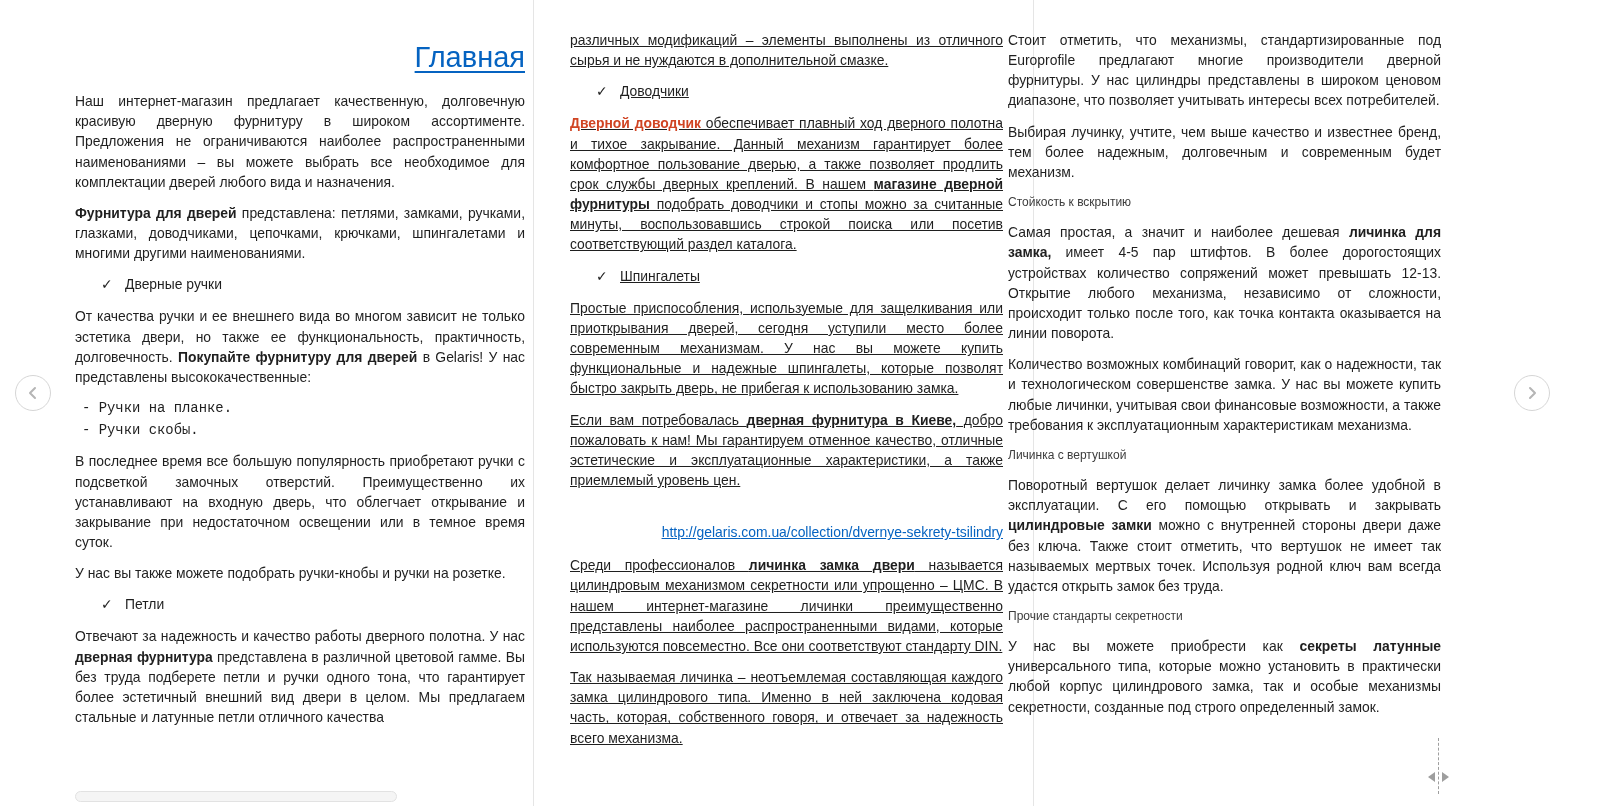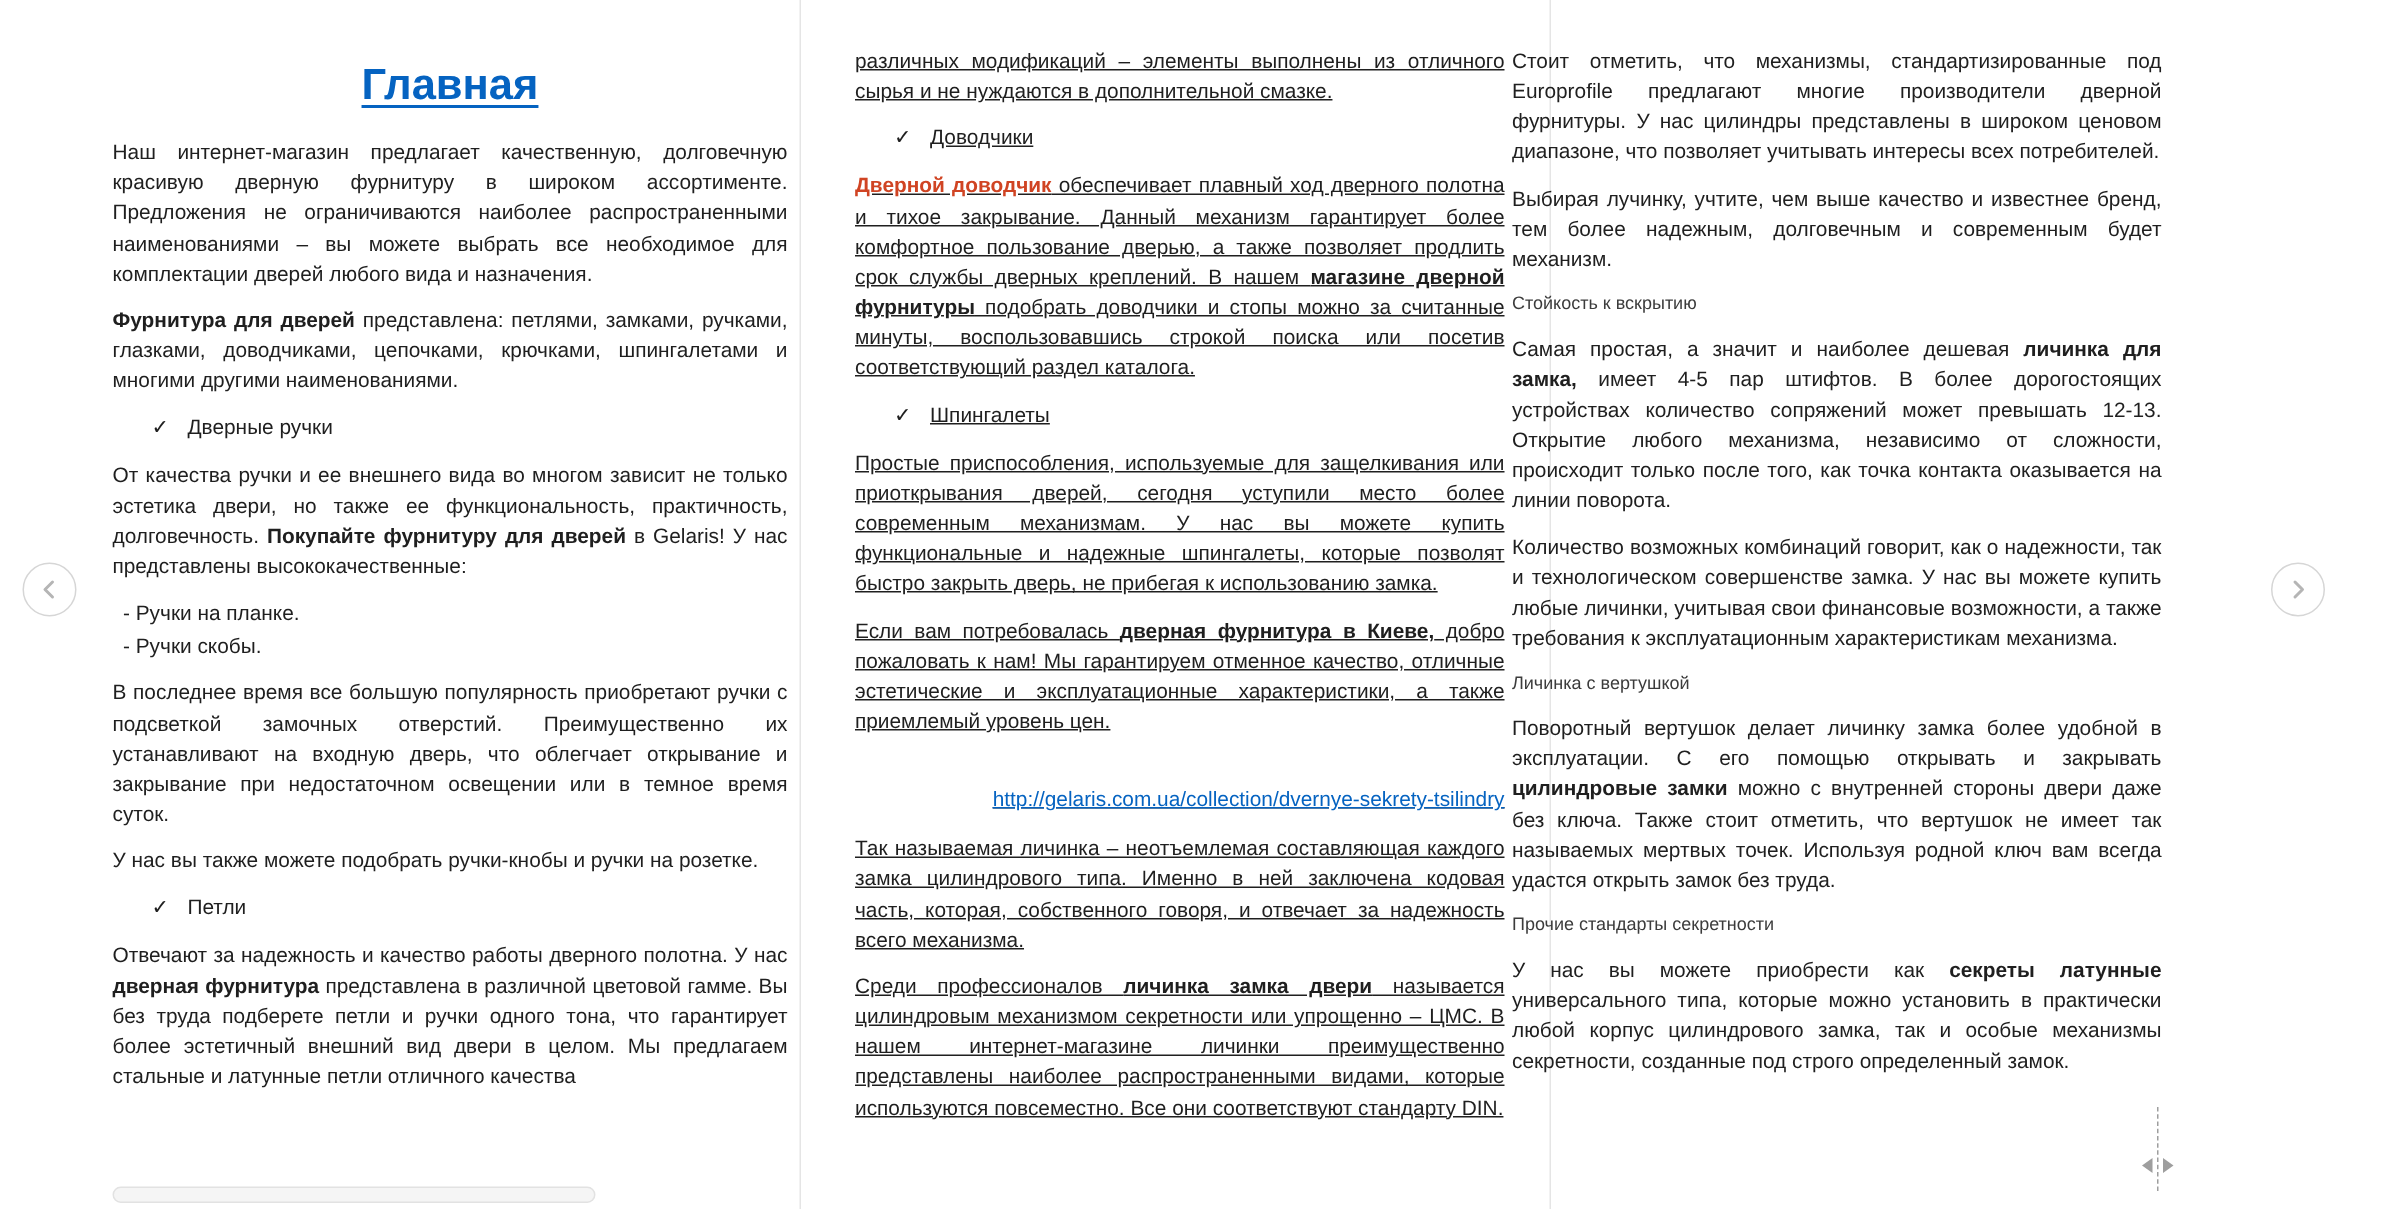--- a/index.html
+++ b/index.html
@@ -24,41 +24,41 @@
     font-size: 13.9px;
     line-height: 1.45;
     hyphens: auto;
     -webkit-hyphens: auto;
   }
   .col1 { left: 75px;   top: 36px; width: 450px; }
   .col2 { left: 570px;  top: 30px; width: 433px; text-decoration: underline; }
   .col3 { left: 1008px; top: 30px; width: 433px; }
 
   .doc-title {
-    font-weight: 700;
+    font-weight: 400;
     font-size: 29px;
     color: #0563C1;
     text-decoration: underline;
     text-underline-offset: 4px;
     margin: 0 0 13px 0;
-    text-align: center;
+    text-align: right;
   }
   .para { margin: 0 0 11px 0; }
   .h2 {
     font-weight: 400;
     font-size: 12px;
     color: #3c3c3c;
     margin: 12px 0 12px 0;
     line-height: 1.35;
     text-align: justify;
   }
   .bullet { position: relative; padding-left: 50px; margin: 2px 0 12px 0; text-align: left; }
   .check { position: absolute; left: 26px; top: 0; color: #1f1f1f; }
   .dash-list { padding-left: 7px; margin: 0 0 11px 0; text-align: left; }
-  .dash-item { margin: 0 0 2px 0; }
+  .dash-item { margin: 0 0 2px 0; font-family: Liberation Mono, monospace; }
   .rb { font-weight: 700; }
 
   .link-para { margin: 32px 0 13px 0; text-align: right; }
   .doc-link { color: #0563C1; text-decoration: underline; cursor: pointer; word-break: break-all; }
 
   .nav-arrow {
     position: absolute; top: 375px;
     width: 36px; height: 36px;
     border-radius: 50%;
     border: 1px solid #d6d6d6;
@@ -132,22 +132,22 @@
     <p class="para"><span class="rb" style="color: rgb(208, 68, 35);">Дверной доводчик</span><span> обеспечивает плавный ход дверного полотна и тихое закрывание. Данный механизм гарантирует более комфортное пользование дверью, а также позволяет продлить срок службы дверных креплений. В нашем </span><span class="rb">магазине дверной фурнитуры</span><span> подобрать доводчики и стопы можно за считанные минуты, воспользовавшись строкой поиска или посетив соответствующий раздел каталога.</span></p>
     <div class="bullet">
       <span class="check">✓</span>
       <span>Шпингалеты</span>
     </div>
     <p class="para"><span>Простые приспособления, используемые для защелкивания или приоткрывания дверей, сегодня уступили место более современным механизмам. У нас вы можете купить функциональные и надежные шпингалеты, которые позволят быстро закрыть дверь, не прибегая к использованию замка.</span></p>
     <p class="para"><span>Если вам потребовалась </span><span class="rb">дверная фурнитура в Киеве,</span><span> добро пожаловать к нам! Мы гарантируем отменное качество, отличные эстетические и эксплуатационные характеристики, а также приемлемый уровень цен.</span></p>
     <p class="link-para">
       <a href="#" class="doc-link">http://gelaris.com.ua/collection/dvernye-sekrety-tsilindry</a>
     </p>
+    <p class="para"><span>Среди профессионалов </span><span class="rb">личинка замка двери</span><span> называется цилиндровым механизмом секретности или упрощенно – ЦМС. В нашем интернет-магазине личинки преимущественно представлены наиболее распространенными видами, которые используются повсеместно. Все они соответствуют стандарту DIN.</span></p>
     <p class="para"><span>Так называемая личинка – неотъемлемая составляющая каждого замка цилиндрового типа. Именно в ней заключена кодовая часть, которая, собственного говоря, и отвечает за надежность всего механизма.</span></p>
-    <p class="para"><span>Среди профессионалов </span><span class="rb">личинка замка двери</span><span> называется цилиндровым механизмом секретности или упрощенно – ЦМС. В нашем интернет-магазине личинки преимущественно представлены наиболее распространенными видами, которые используются повсеместно. Все они соответствуют стандарту DIN.</span></p>
   </div>
 
   <div class="col col3">
     <p class="para"><span>Стоит отметить, что механизмы, стандартизированные под Europrofile предлагают многие производители дверной фурнитуры. У нас цилиндры представлены в широком ценовом диапазоне, что позволяет учитывать интересы всех потребителей.</span></p>
     <p class="para"><span>Выбирая лучинку, учтите, чем выше качество и известнее бренд, тем более надежным, долговечным и современным будет механизм.</span></p>
     <h2 class="h2">Стойкость к вскрытию</h2>
     <p class="para"><span>Самая простая, а значит и наиболее дешевая </span><span class="rb">личинка для замка,</span><span> имеет 4-5 пар штифтов. В более дорогостоящих устройствах количество сопряжений может превышать 12-13. Открытие любого механизма, независимо от сложности, происходит только после того, как точка контакта оказывается на линии поворота.</span></p>
     <p class="para"><span>Количество возможных комбинаций говорит, как о надежности, так и технологическом совершенстве замка. У нас вы можете купить любые личинки, учитывая свои финансовые возможности, а также требования к эксплуатационным характеристикам механизма.</span></p>
     <h2 class="h2">Личинка с вертушкой</h2>
     <p class="para"><span>Поворотный вертушок делает личинку замка более удобной в эксплуатации. С его помощью открывать и закрывать </span><span class="rb">цилиндровые замки</span><span> можно с внутренней стороны двери даже без ключа. Также стоит отметить, что вертушок не имеет так называемых мертвых точек. Используя родной ключ вам всегда удастся открыть замок без труда.</span></p>

